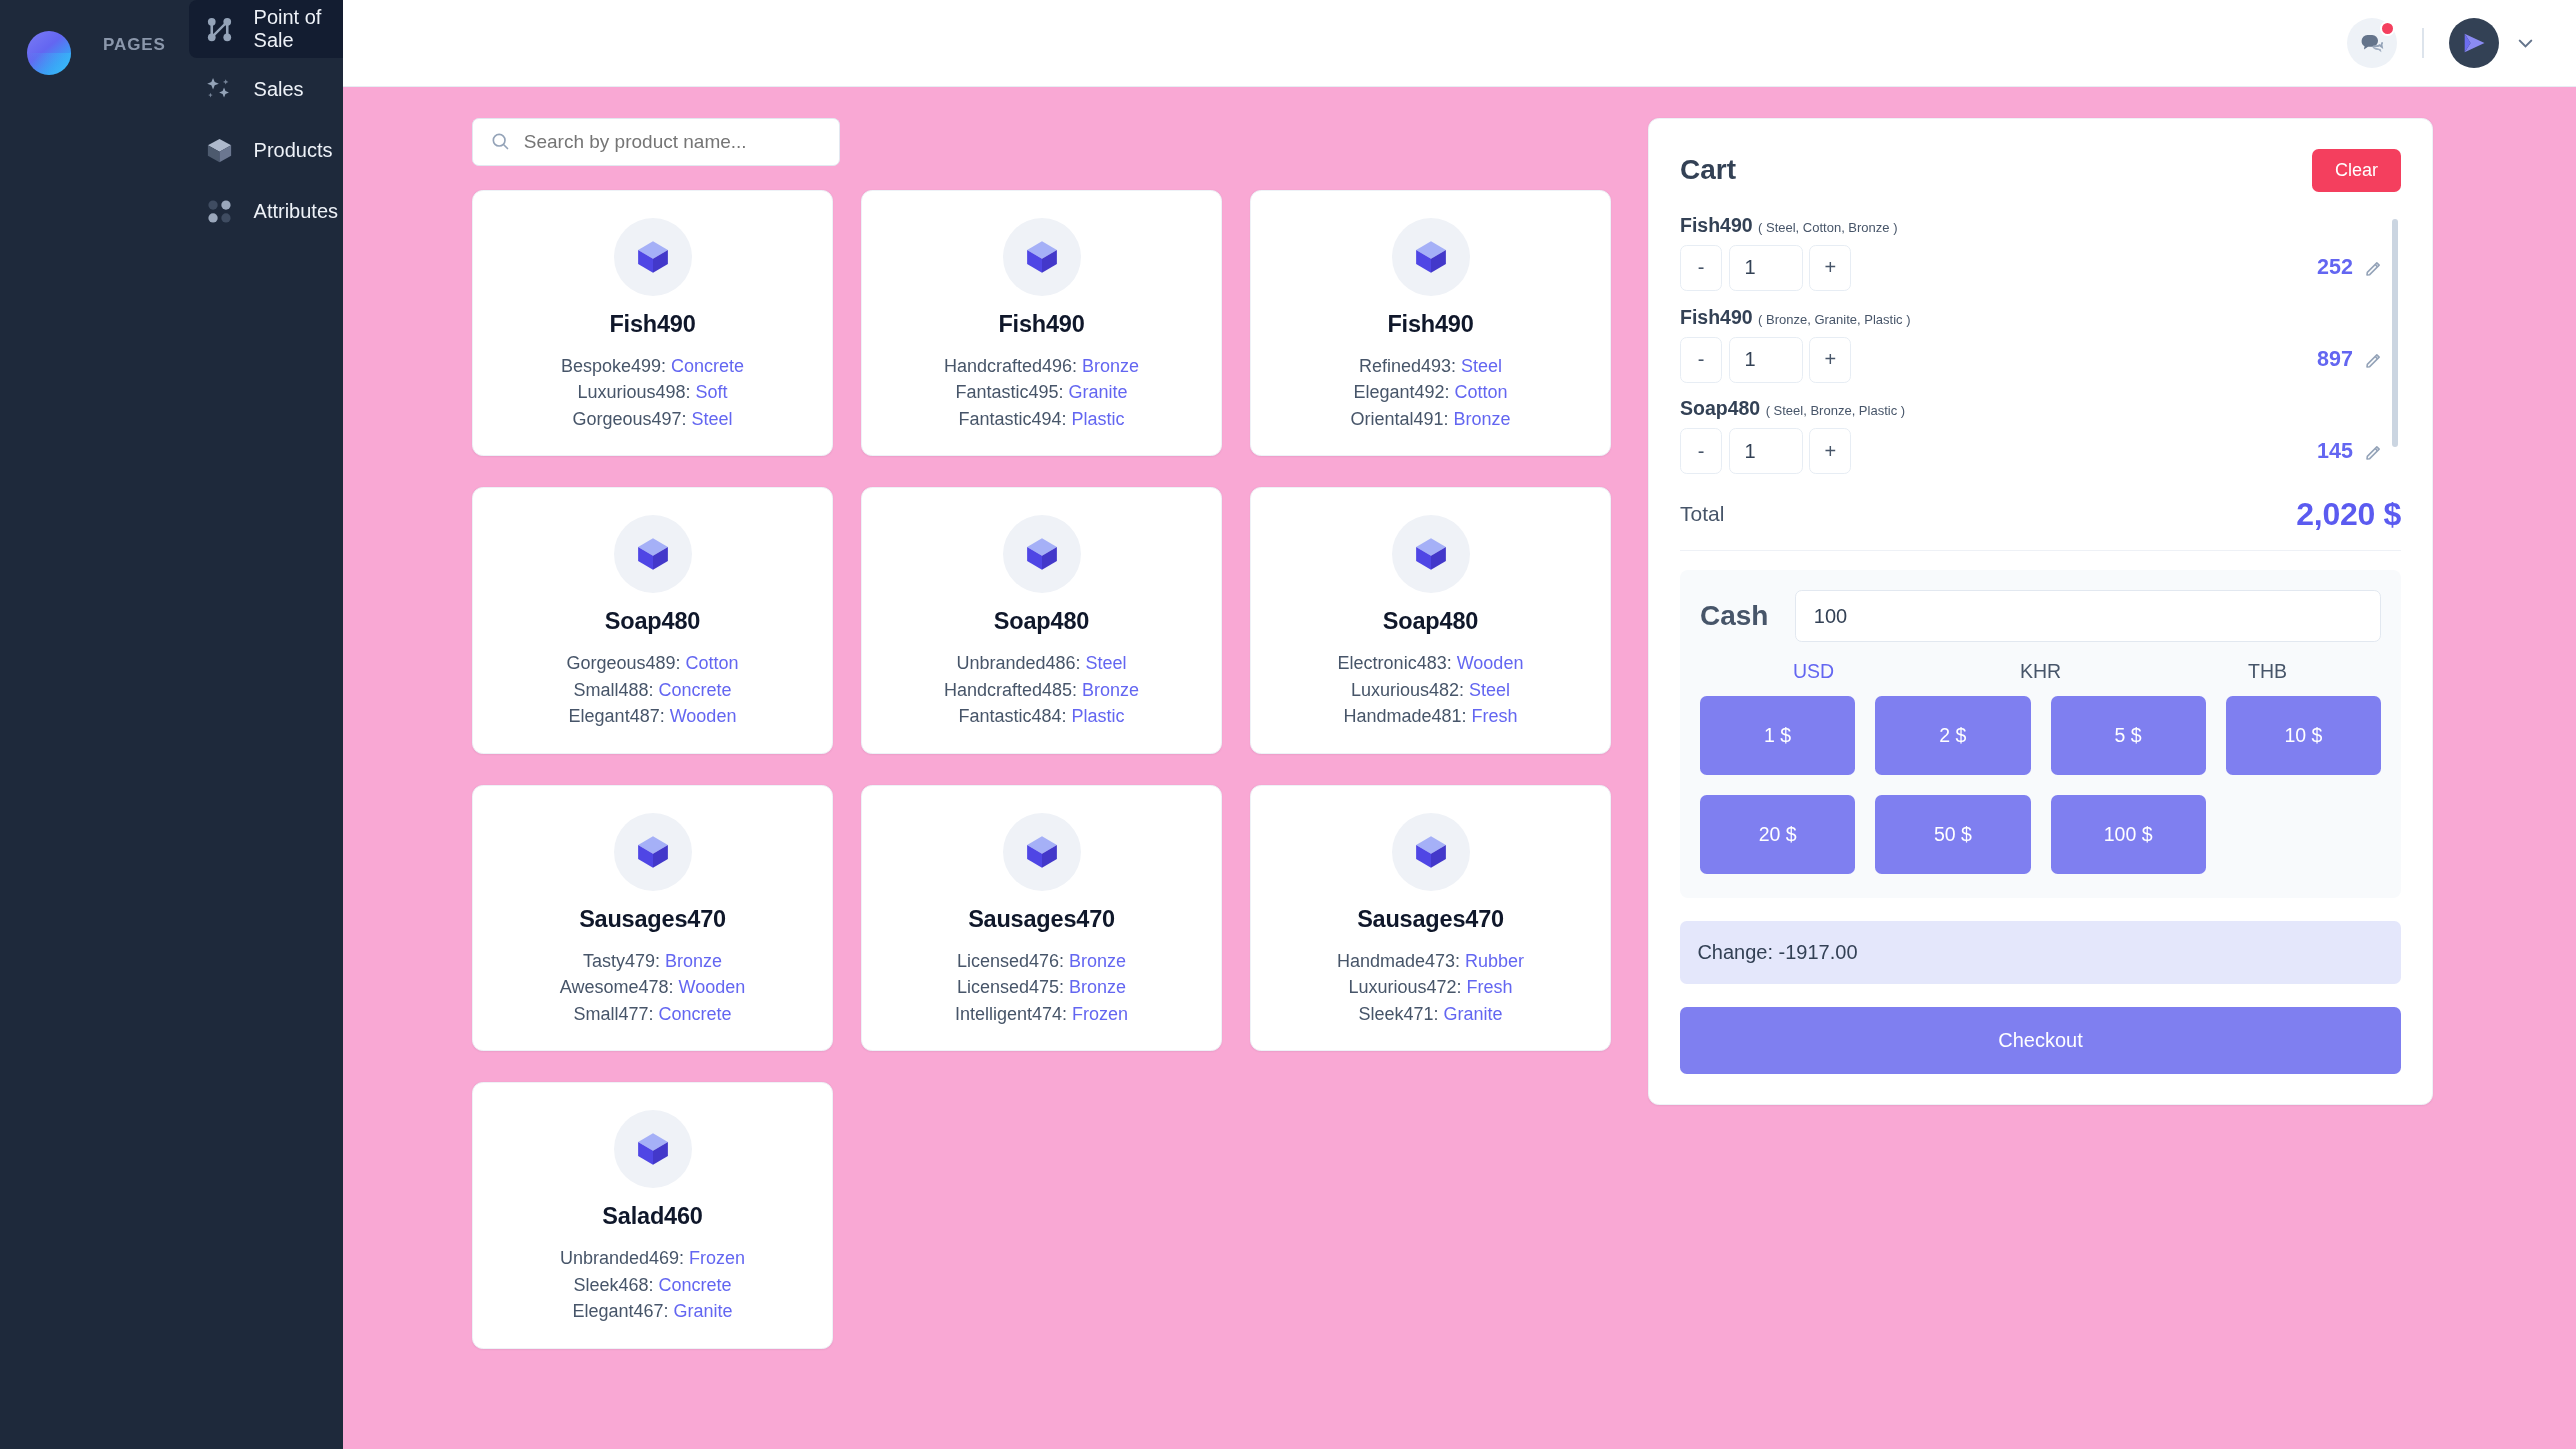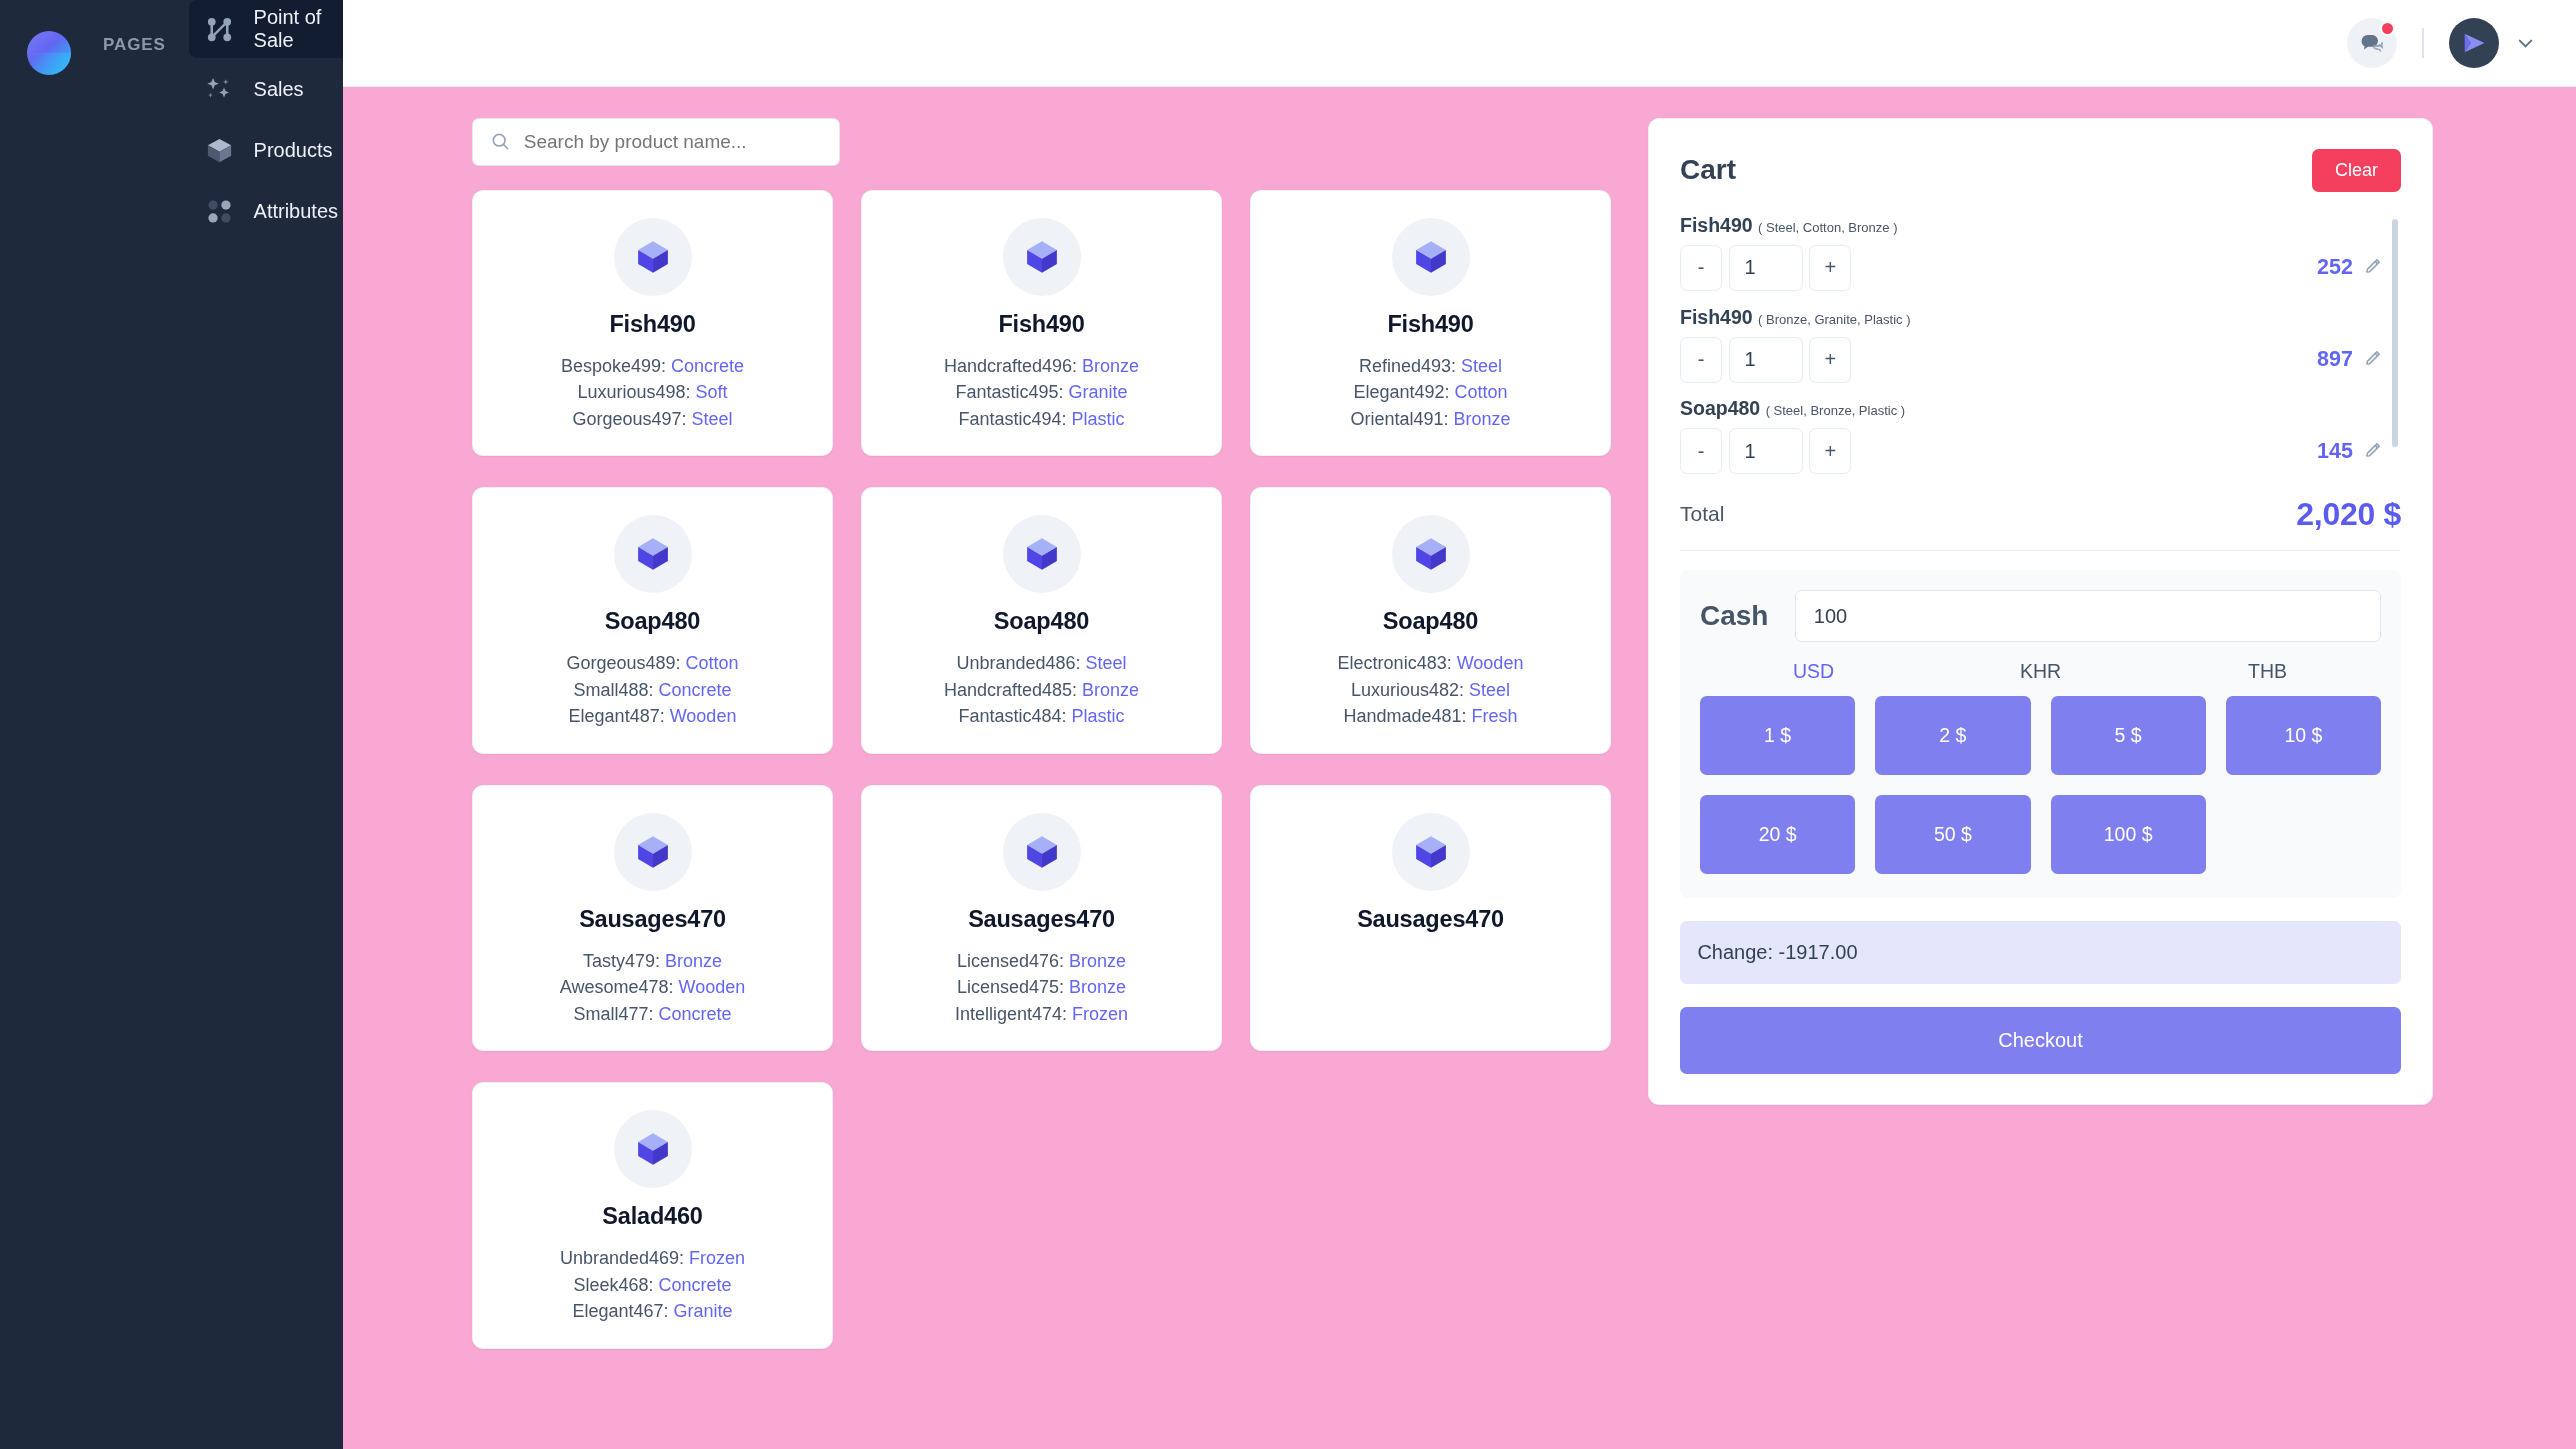--- a/index.html
+++ b/index.html
@@ -114,21 +114,21 @@
   .step-btn {
     width: 42px; height: 46px; background: #fff; border: 0.7px solid #e7edf4;
     border-radius: 6.7px; font-size: 20px; color: #475569; cursor: pointer;
     display:flex; align-items:center; justify-content:center; font-family:"Liberation Sans",sans-serif;
   }
   .qty-field {
     width: 74px; height: 46px; border: 0.7px solid #e7edf4; border-radius: 6.7px;
     background:#fff; font-size: 20px; color: #334155; padding-left: 14.8px;
     outline:none; font-family:"Liberation Sans",sans-serif;
   }
-  .ci-price { display: flex; align-items: flex-start; gap: 10.7px; }
+  .ci-price { display: flex; align-items: flex-end; gap: 10.7px; }
   .price-num { font-size: 21.5px; color: #6366f1; font-weight: 600; }
 
   .total-row {
     display: flex; align-items: center; justify-content: space-between;
     padding: 6.7px 0 17.4px; border-bottom: 1.3px solid #eef1f6; margin-bottom: 19px;
   }
   .total-label { font-size: 21px; color: #475569; }
   .total-value { font-size: 32px; font-weight: 700; color: #5b5bf0; letter-spacing:-0.3px; }
 
   .cash-panel { background: #f8fafc; border-radius: 8px; padding: 20px 20px 24px; }
@@ -384,20 +384,25 @@
             </div>
             <div class="card">
               <div class="card-ico-circle">
                 <svg width="42" height="42" viewBox="0 0 24 24">
   <path d="M12 3 L20.5 8 L12 13 L3.5 8 Z" fill="#a5b0f7"></path>
   <path d="M3.5 8 L12 13 L12 21 L3.5 16 Z" fill="#4f46e5"></path>
   <path d="M20.5 8 L12 13 L12 21 L20.5 16 Z" fill="#4338ca"></path>
 </svg>
               </div>
               <div class="card-title">Sausages470</div>
+              <div>
+                <div class="attr-line"><span>Handmade473:</span> <span class="attr-val">Rubber</span></div>
+                <div class="attr-line"><span>Luxurious472:</span> <span class="attr-val">Fresh</span></div>
+                <div class="attr-line"><span>Sleek471:</span> <span class="attr-val">Granite</span></div>
+              </div>
             </div>
             <div class="card">
               <div class="card-ico-circle">
                 <svg width="42" height="42" viewBox="0 0 24 24">
   <path d="M12 3 L20.5 8 L12 13 L3.5 8 Z" fill="#a5b0f7"></path>
   <path d="M3.5 8 L12 13 L12 21 L3.5 16 Z" fill="#4f46e5"></path>
   <path d="M20.5 8 L12 13 L12 21 L20.5 16 Z" fill="#4338ca"></path>
 </svg>
               </div>
               <div class="card-title">Salad460</div>

